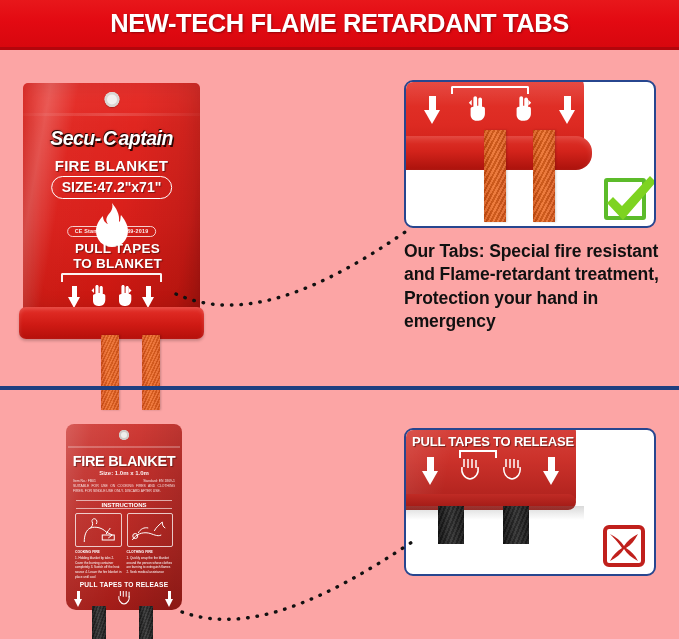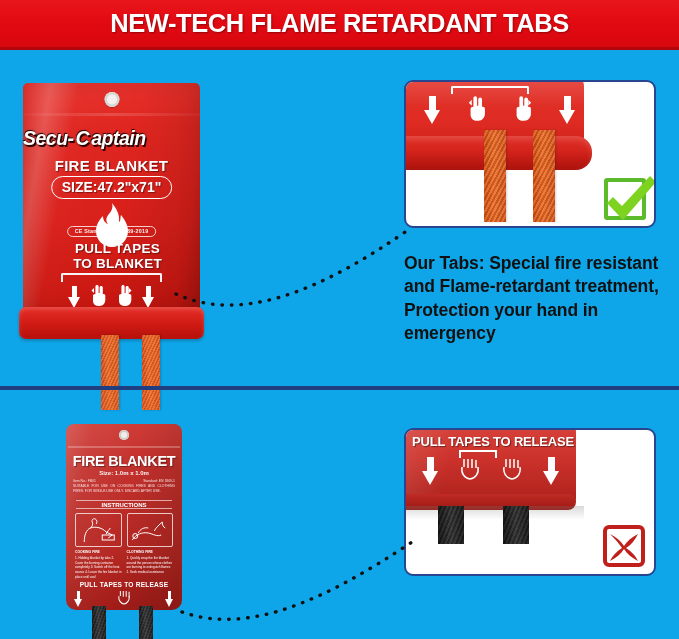--- a/index.html
+++ b/index.html
@@ -2,21 +2,21 @@
 <html><head>
 <meta charset="utf-8">
 <style>
   * { box-sizing: border-box; margin: 0; padding: 0; }
   html, body {
     width: 679px; height: 639px;
     font-family: "Liberation Sans", sans-serif;
     background: #ffffff;
     overflow: hidden;
   }
-  .page { position: relative; width: 679px; height: 639px; background:#0ea5e9; }
+  .page { position: relative; width: 679px; height: 639px; background:#fca5a5; }
 
   
   .header {
     position: absolute; left:0; top:0; width:679px; height:47px;
     background: linear-gradient(180deg,#e8171b 0%, #e30a12 45%, #d8070e 100%);
     display:flex; align-items:center; justify-content:center;
   }
   .header-title {
     color:#fff; font-weight:bold; font-size:25.5px; letter-spacing:-0.4px;
     text-shadow: 1px 1px 2px rgba(0,0,0,.35);
@@ -50,21 +50,21 @@
     background:linear-gradient(90deg, rgba(255,255,255,.05), rgba(255,255,255,.30), rgba(255,255,255,.05));
     opacity:.55;
   }
   .hang-hole {
     position:absolute; left:50%; top:9px; transform:translateX(-50%);
     width:15px; height:15px; border-radius:50%;
     background:#f2f1ef;
     box-shadow: inset 0 0 0 2.5px #d9d6d2, 0 1px 1px rgba(0,0,0,.25);
   }
   .brand {
-    position:absolute; left:0; right:0; top:44px; text-align:left;
+    position:absolute; left:0; right:0; top:44px; text-align:center;
     font-size:19.5px; font-weight:bold; font-style:italic; color:#fff;
     letter-spacing:-0.5px;
     text-shadow: 1.5px 1.5px 0 #2b0604, -0.6px -0.6px 0 #2b0604, 0 0 3px rgba(0,0,0,.5);
     white-space:nowrap;
   }
   .brand .shield {
     display:inline-block; position:relative; padding:0 2px;
   }
   .brand .shield::before{
     content:""; position:absolute; left:-1px; right:-1px; top:-2px; bottom:-2px;
@@ -301,21 +301,21 @@
   
   .conn { position:absolute; pointer-events:none; }
   .connTop { left:172px; top:228px; width:240px; height:92px; }
   .connBot { left:178px; top:540px; width:240px; height:86px; }
 
   
   .caption{
     position:absolute; font-weight:bold; color:#111;
     line-height:1.33; letter-spacing:-.1px;
   }
-  .captionTop{ left:404px; top:240px; width:276px; font-size:17.5px;margin-top:12px; }
+  .captionTop{ left:404px; top:240px; width:276px; font-size:17.5px; }
   .captionBot{ left:404px; top:578px; width:276px; font-size:17.5px; }
 </style>
 </head>
 <body>
 
 <div class="page">
 
   <div class="header">
     <div class="header-title">NEW-TECH FLAME RETARDANT TABS</div>
   </div>

